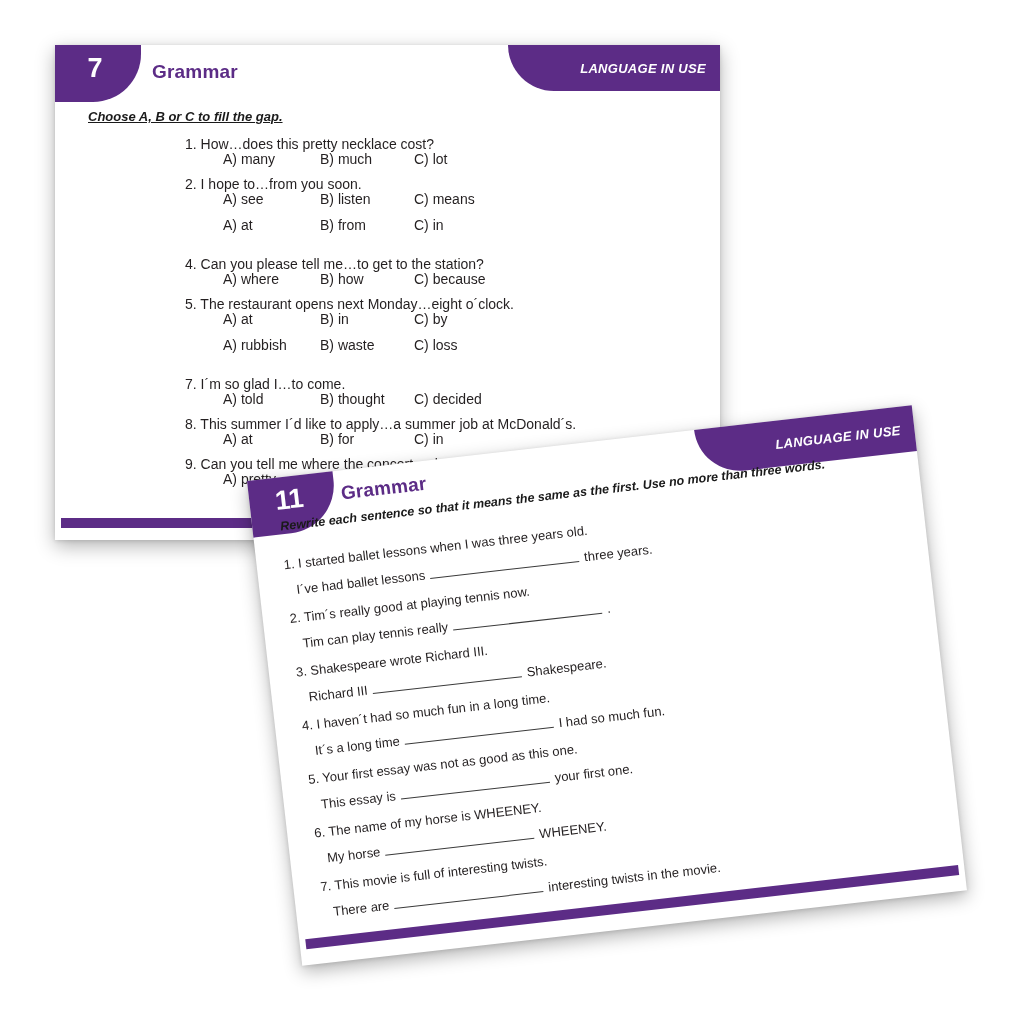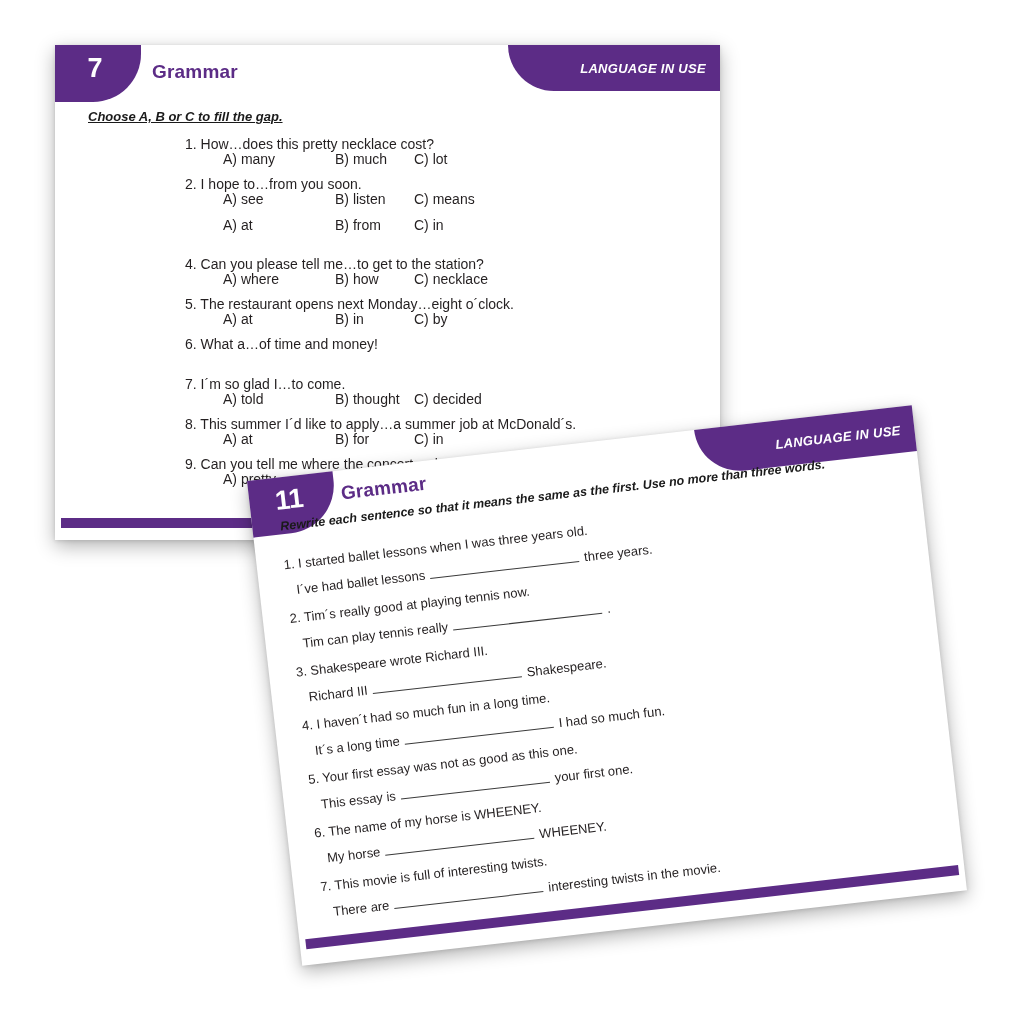--- a/index.html
+++ b/index.html
@@ -49,21 +49,21 @@
   .instruction{
     position:absolute;margin:0;font-weight:bold;font-style:italic;font-size:13px;color:#1a1a1a;
   }
   .page7 .instruction{left:33px;top:64px;text-decoration:underline;}
   .page11 .instruction{left:28px;top:42px;font-size:12.5px;width:620px;}
   
   .q{position:absolute;left:130px;right:8px;font-size:14px;line-height:14px;}
   .q .opts{position:relative;height:14px;margin-top:1px;}
   .q .opt{position:absolute;top:0;white-space:nowrap;}
   .q .opt.a{left:13px;margin-left:25px;}
-  .q .opt.b{left:135px;margin-left:15px;}
+  .q .opt.b{left:135px;}
   .q .opt.c{left:229px;}
   
   .item{position:absolute;left:27px;right:8px;font-size:13px;line-height:15px;white-space:nowrap;}
   .item .rline{margin-top:11px;margin-left:10px;}
   .blank{
     display:inline-block;width:150px;height:11px;
     border-bottom:1.3px solid #3a3a3a;margin:0 5px;vertical-align:baseline;
   }
   .footbar{
     position:absolute;left:6px;right:6px;height:10px;background:var(--purple);
@@ -110,35 +110,39 @@
         <span class="opt b">B) from</span>
         <span class="opt c">C) in</span>
       </div>
     </div>
 
     <div class="q" style="top:212px">
       <div><span>4.</span> <span>Can you please tell me…to get to the station?</span></div>
       <div class="opts">
         <span class="opt a">A) where</span>
         <span class="opt b">B) how</span>
-        <span class="opt c">C) necklace</span>
+        <span class="opt c">C) because</span>
       </div>
     </div>
 
     <div class="q" style="top:252px">
       <div><span>5.</span> <span>The restaurant opens next Monday…eight o´clock.</span></div>
       <div class="opts">
         <span class="opt a">A) at</span>
         <span class="opt b">B) in</span>
         <span class="opt c">C) by</span>
       </div>
     </div>
 
     <div class="q" style="top:292px">
-      <div><span>6.</span> <span>What a…of time and money!</span></div>
+      <div class="opts">
+        <span class="opt a">A) rubbish</span>
+        <span class="opt b">B) waste</span>
+        <span class="opt c">C) loss</span>
+      </div>
     </div>
 
     <div class="q" style="top:332px">
       <div><span>7.</span> <span>I´m so glad I…to come.</span></div>
       <div class="opts">
         <span class="opt a">A) told</span>
         <span class="opt b">B) thought</span>
         <span class="opt c">C) decided</span>
       </div>
     </div>

